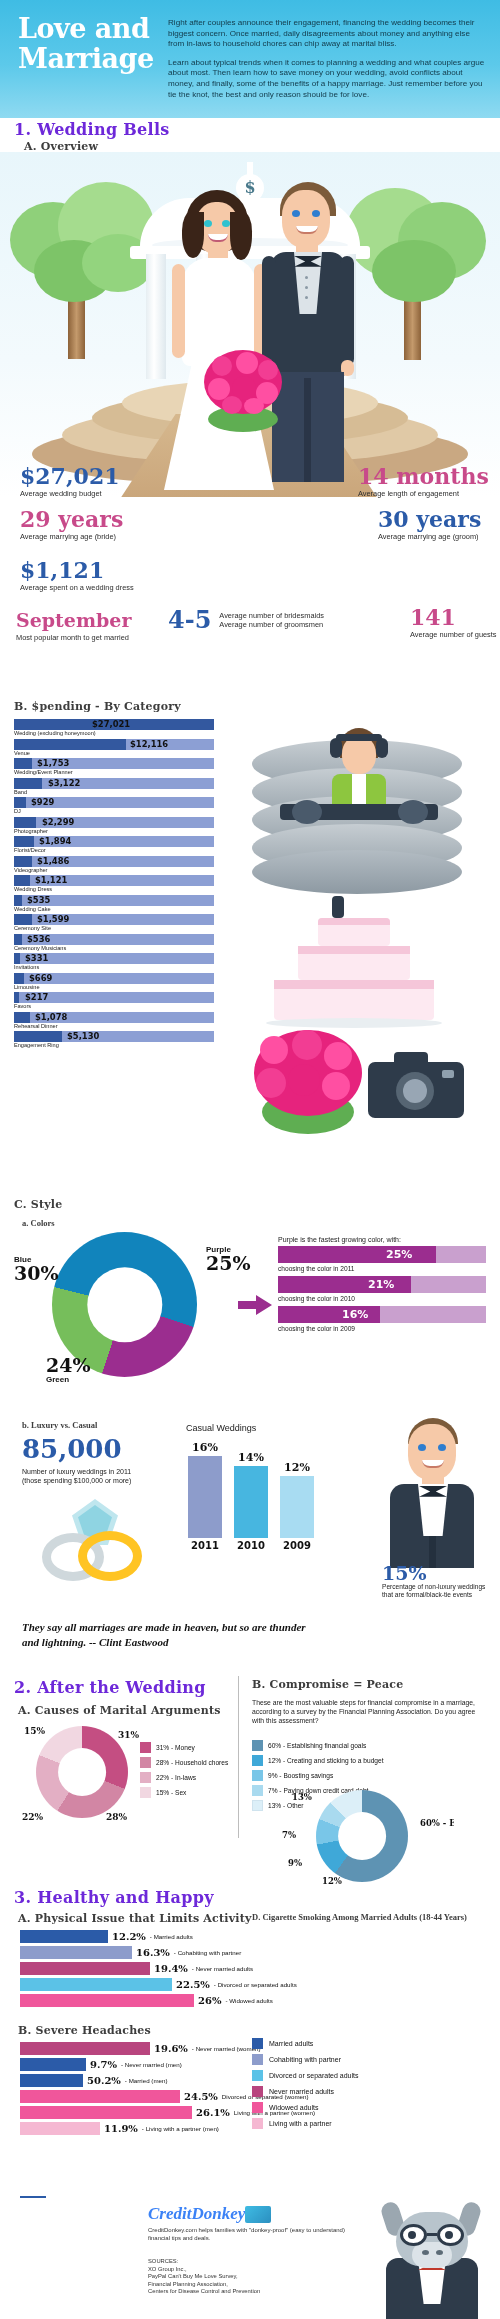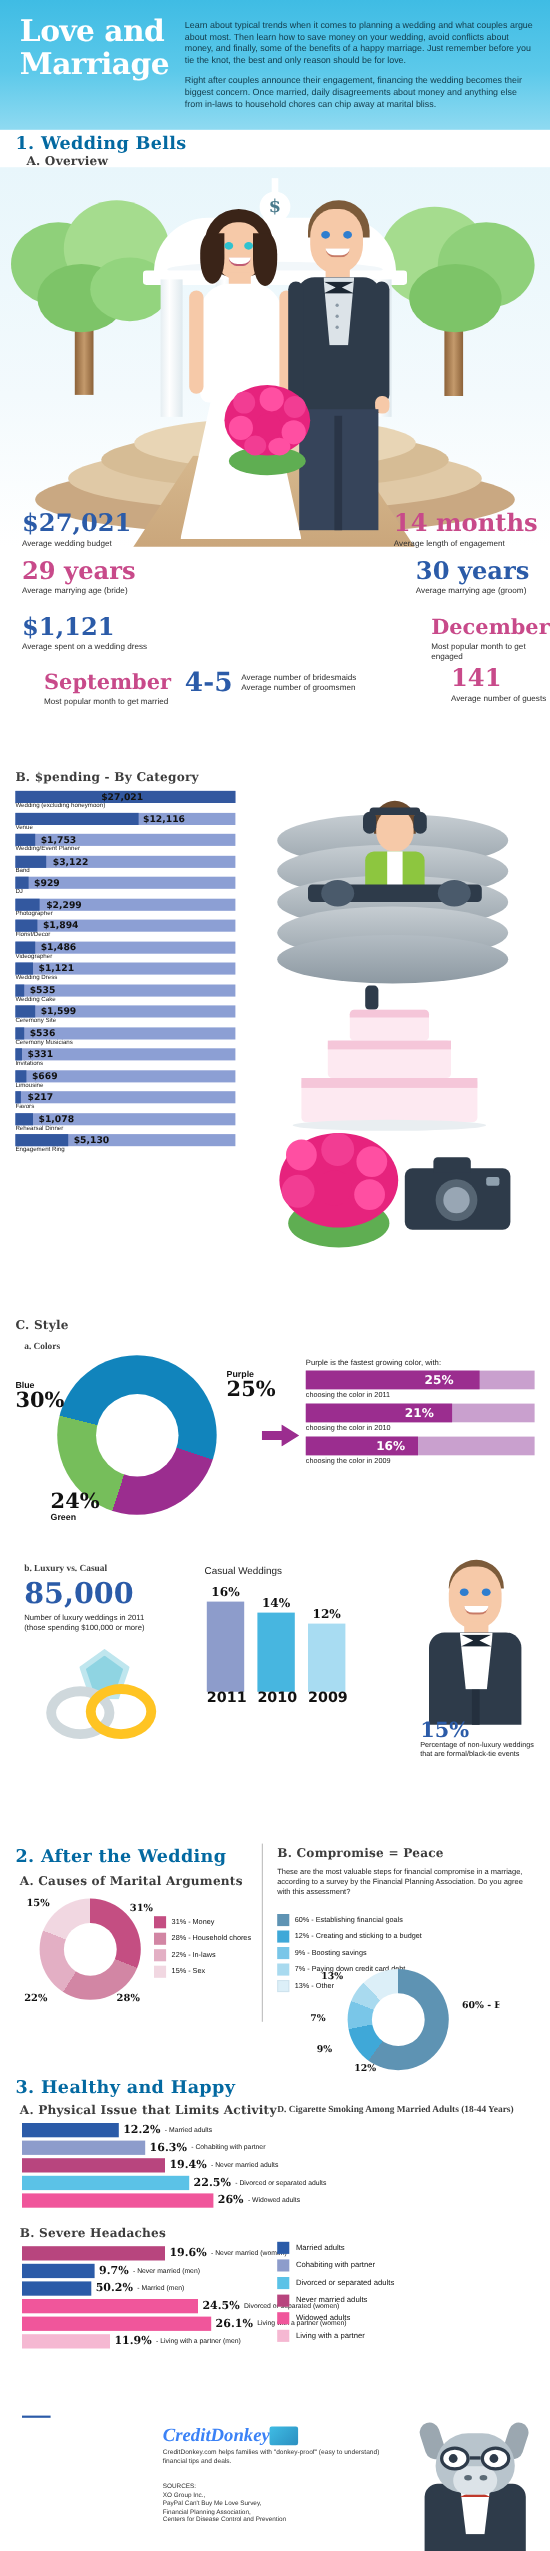--- a/index.html
+++ b/index.html
@@ -17,21 +17,21 @@
   }
   .header-title {
     position:absolute; left:18px; top:14px; width:150px;
     color:#fff; font-family:"DejaVu Serif", serif; font-weight:bold;
     font-size:27px; line-height:30px; letter-spacing:-0.5px;
   }
   .header-body { position:absolute; left:168px; top:18px; width:318px; color:#123a4a; }
   .header-body p { font-size:8.1px; line-height:10.6px; margin-bottom:8px; }
 
   
-  .sec-h1 { font-family:"DejaVu Serif", serif; font-weight:bold; font-size:16px; color:#0369a1; letter-spacing:0.3px; }
+  .sec-h1 { font-family:"DejaVu Serif", serif; font-weight:bold; font-size:16px; color:#6d28d9; letter-spacing:0.3px; }
   .sec-h2 { font-family:"DejaVu Serif", serif; font-weight:bold; font-size:11px; color:#3d3d3d; letter-spacing:0.2px; }
   .sec-h3 { font-family:Liberation Serif, serif; font-weight:bold; font-size:8.5px; color:#3d3d3d; }
 
   
   .s1-title { position:absolute; left:14px; top:120px; }
   .s1-sub   { position:absolute; left:24px; top:140px; }
 
   .scene { position:absolute; left:0; top:152px; width:500px; height:345px;
            background:linear-gradient(180deg,#E8F6FB 0%,#F3FAFD 60%,#ffffff 100%); overflow:hidden; }
 
@@ -104,21 +104,21 @@
   .rings { position:absolute; left:20px; top:1495px; width:140px; height:95px; }
 
   .casual { position:absolute; left:186px; top:1423px; width:140px; }
   .casual-t { font-size:9px; color:#222; margin-bottom:4px; }
   .cbars { position:relative; height:115px; }
   .cbar { position:absolute; bottom:14px; width:34px; }
   .cbar .bx { width:34px; }
   .cbar .pv { position:absolute; width:40px; left:-3px; text-align:center; font-family:"DejaVu Serif",serif;
               font-weight:bold; font-size:11px; color:#111; }
   .cbar .yr { position:absolute; bottom:-13px; width:34px; text-align:center; font-weight:bold;
-              font-size:13px; color:#111; font-family:"DejaVu Sans",sans-serif; }
+              font-size:10px; color:#111; font-family:"DejaVu Sans",sans-serif; }
 
   .man { position:absolute; left:378px; top:1418px; width:108px; height:150px; }
   .fifteen { position:absolute; left:382px; top:1562px; font-family:"DejaVu Serif",serif; font-weight:bold;
              font-size:19px; color:#2B5BA8; }
   .fifteen-cap { position:absolute; left:382px; top:1583px; width:104px; font-size:6.6px; line-height:8.4px; color:#222; }
 
   .quote { position:absolute; left:22px; top:1620px; width:300px; font-family:"Liberation Serif",serif;
            font-style:italic; font-weight:bold; font-size:11px; line-height:15px; color:#111; }
 
   
@@ -180,22 +180,22 @@
   .donkey { position:absolute; left:372px; top:2198px; width:122px; height:121px; }
 </style>
 </head>
 <body>
 
 <div class="page">
 
   <div class="header">
     <div class="header-title">Love and Marriage</div>
     <div class="header-body">
+      <p>Right after couples announce their engagement, financing the wedding becomes their biggest concern. Once married, daily disagreements about money and anything else from in-laws to household chores can chip away at marital bliss.</p>
       <p>Learn about typical trends when it comes to planning a wedding and what couples argue about most. Then learn how to save money on your wedding, avoid conflicts about money, and finally, some of the benefits of a happy marriage. Just remember before you tie the knot, the best and only reason should be for love.</p>
-      <p>Right after couples announce their engagement, financing the wedding becomes their biggest concern. Once married, daily disagreements about money and anything else from in-laws to household chores can chip away at marital bliss.</p>
     </div>
   </div>
 
   <div class="sec-h1 s1-title">1. Wedding Bells</div>
   <div class="sec-h2 s1-sub">A. Overview</div>
 
   <div class="scene">
 
     <div class="tree" style="left:10px;top:30px;width:150px;height:175px;">
       <div class="trunk" style="left:58px;top:105px;width:17px;height:72px;"></div>
@@ -287,36 +287,32 @@
       <div class="cap">Average wedding budget</div>
     </div>
     <div class="stat" style="left:20px;top:47px;width:140px;">
       <div class="big pink">29 years</div>
       <div class="cap">Average marrying age (bride)</div>
     </div>
     <div class="stat" style="left:20px;top:98px;width:140px;">
       <div class="big blue">$1,121</div>
       <div class="cap">Average spent on a wedding dress</div>
     </div>
-    <div class="stat" style="left:40px;top:148px;width:140px;">
+    <div class="stat" style="left:16px;top:148px;width:140px;">
       <div class="big pink" style="font-size:19px;">September</div>
       <div class="cap">Most popular month to get married</div>
     </div>
 
     <div class="stat" style="left:358px;top:4px;width:140px;">
       <div class="big pink">14 months</div>
       <div class="cap">Average length of engagement</div>
     </div>
     <div class="stat" style="left:378px;top:47px;width:120px;">
       <div class="big blue">30 years</div>
       <div class="cap">Average marrying age (groom)</div>
-    </div>
-    <div class="stat" style="left:392px;top:98px;width:108px;">
-      <div class="big pink" style="font-size:19px;">December</div>
-      <div class="cap">Most popular month to get engaged</div>
     </div>
     <div class="stat" style="left:410px;top:145px;width:88px;">
       <div class="big pink">141</div>
       <div class="cap">Average number of guests</div>
     </div>
 
     <div class="stat" style="left:168px;top:148px;width:200px;display:flex;align-items:center;">
       <div class="big blue" style="font-size:24px;margin-right:8px;">4-5</div>
       <div>
         <div class="cap" style="margin:0;">Average number of bridesmaids</div>
@@ -585,20 +581,21 @@
     <div style="position:absolute;left:44px;top:42px;width:22px;height:8px;border-radius:0 0 12px 12px;background:#fff;border-bottom:2px solid #C77A66;"></div>
     <div class="skin" style="position:absolute;left:44px;top:56px;width:22px;height:14px;"></div>
     <div style="position:absolute;left:12px;top:66px;width:84px;height:84px;background:#2E3B4A;border-radius:14px 14px 0 0;"></div>
     <div style="position:absolute;left:40px;top:66px;width:30px;height:52px;background:#ffffff;clip-path:polygon(0 0,100% 0,82% 100%,18% 100%);"></div>
     <div style="position:absolute;left:41px;top:68px;width:28px;height:12px;background:#1C2733;clip-path:polygon(0 0,40% 45%,0 90%,100% 90%,60% 45%,100% 0);"></div>
     <div style="position:absolute;left:51px;top:118px;width:7px;height:32px;background:#24303E;"></div>
   </div>
   <div class="fifteen">15%</div>
   <div class="fifteen-cap">Percentage of non-luxury weddings that are formal/black-tie events</div>
 
+  <div class="quote">They say all marriages are made in heaven, but so are thunder and lightning. -- Clint Eastwood</div>
 
   <div class="sec-h1 s2-title">2. After the Wedding</div>
   <div class="sec-h2 s2a-title">A. Causes of Marital Arguments</div>
   <div class="divider-v"></div>
 
   <div class="donut-args" style="background:conic-gradient(#C44E82 0deg 111.6deg, #D286A4 111.6deg 212.4deg, #E3AFC4 212.4deg 291.6deg, #F1D7E1 291.6deg 360deg);">
     <div class="donut-hole"></div>
   </div>
   <div class="alab" style="left:118px;top:1730px;">31%</div>
   <div class="alab" style="left:106px;top:1812px;">28%</div>

